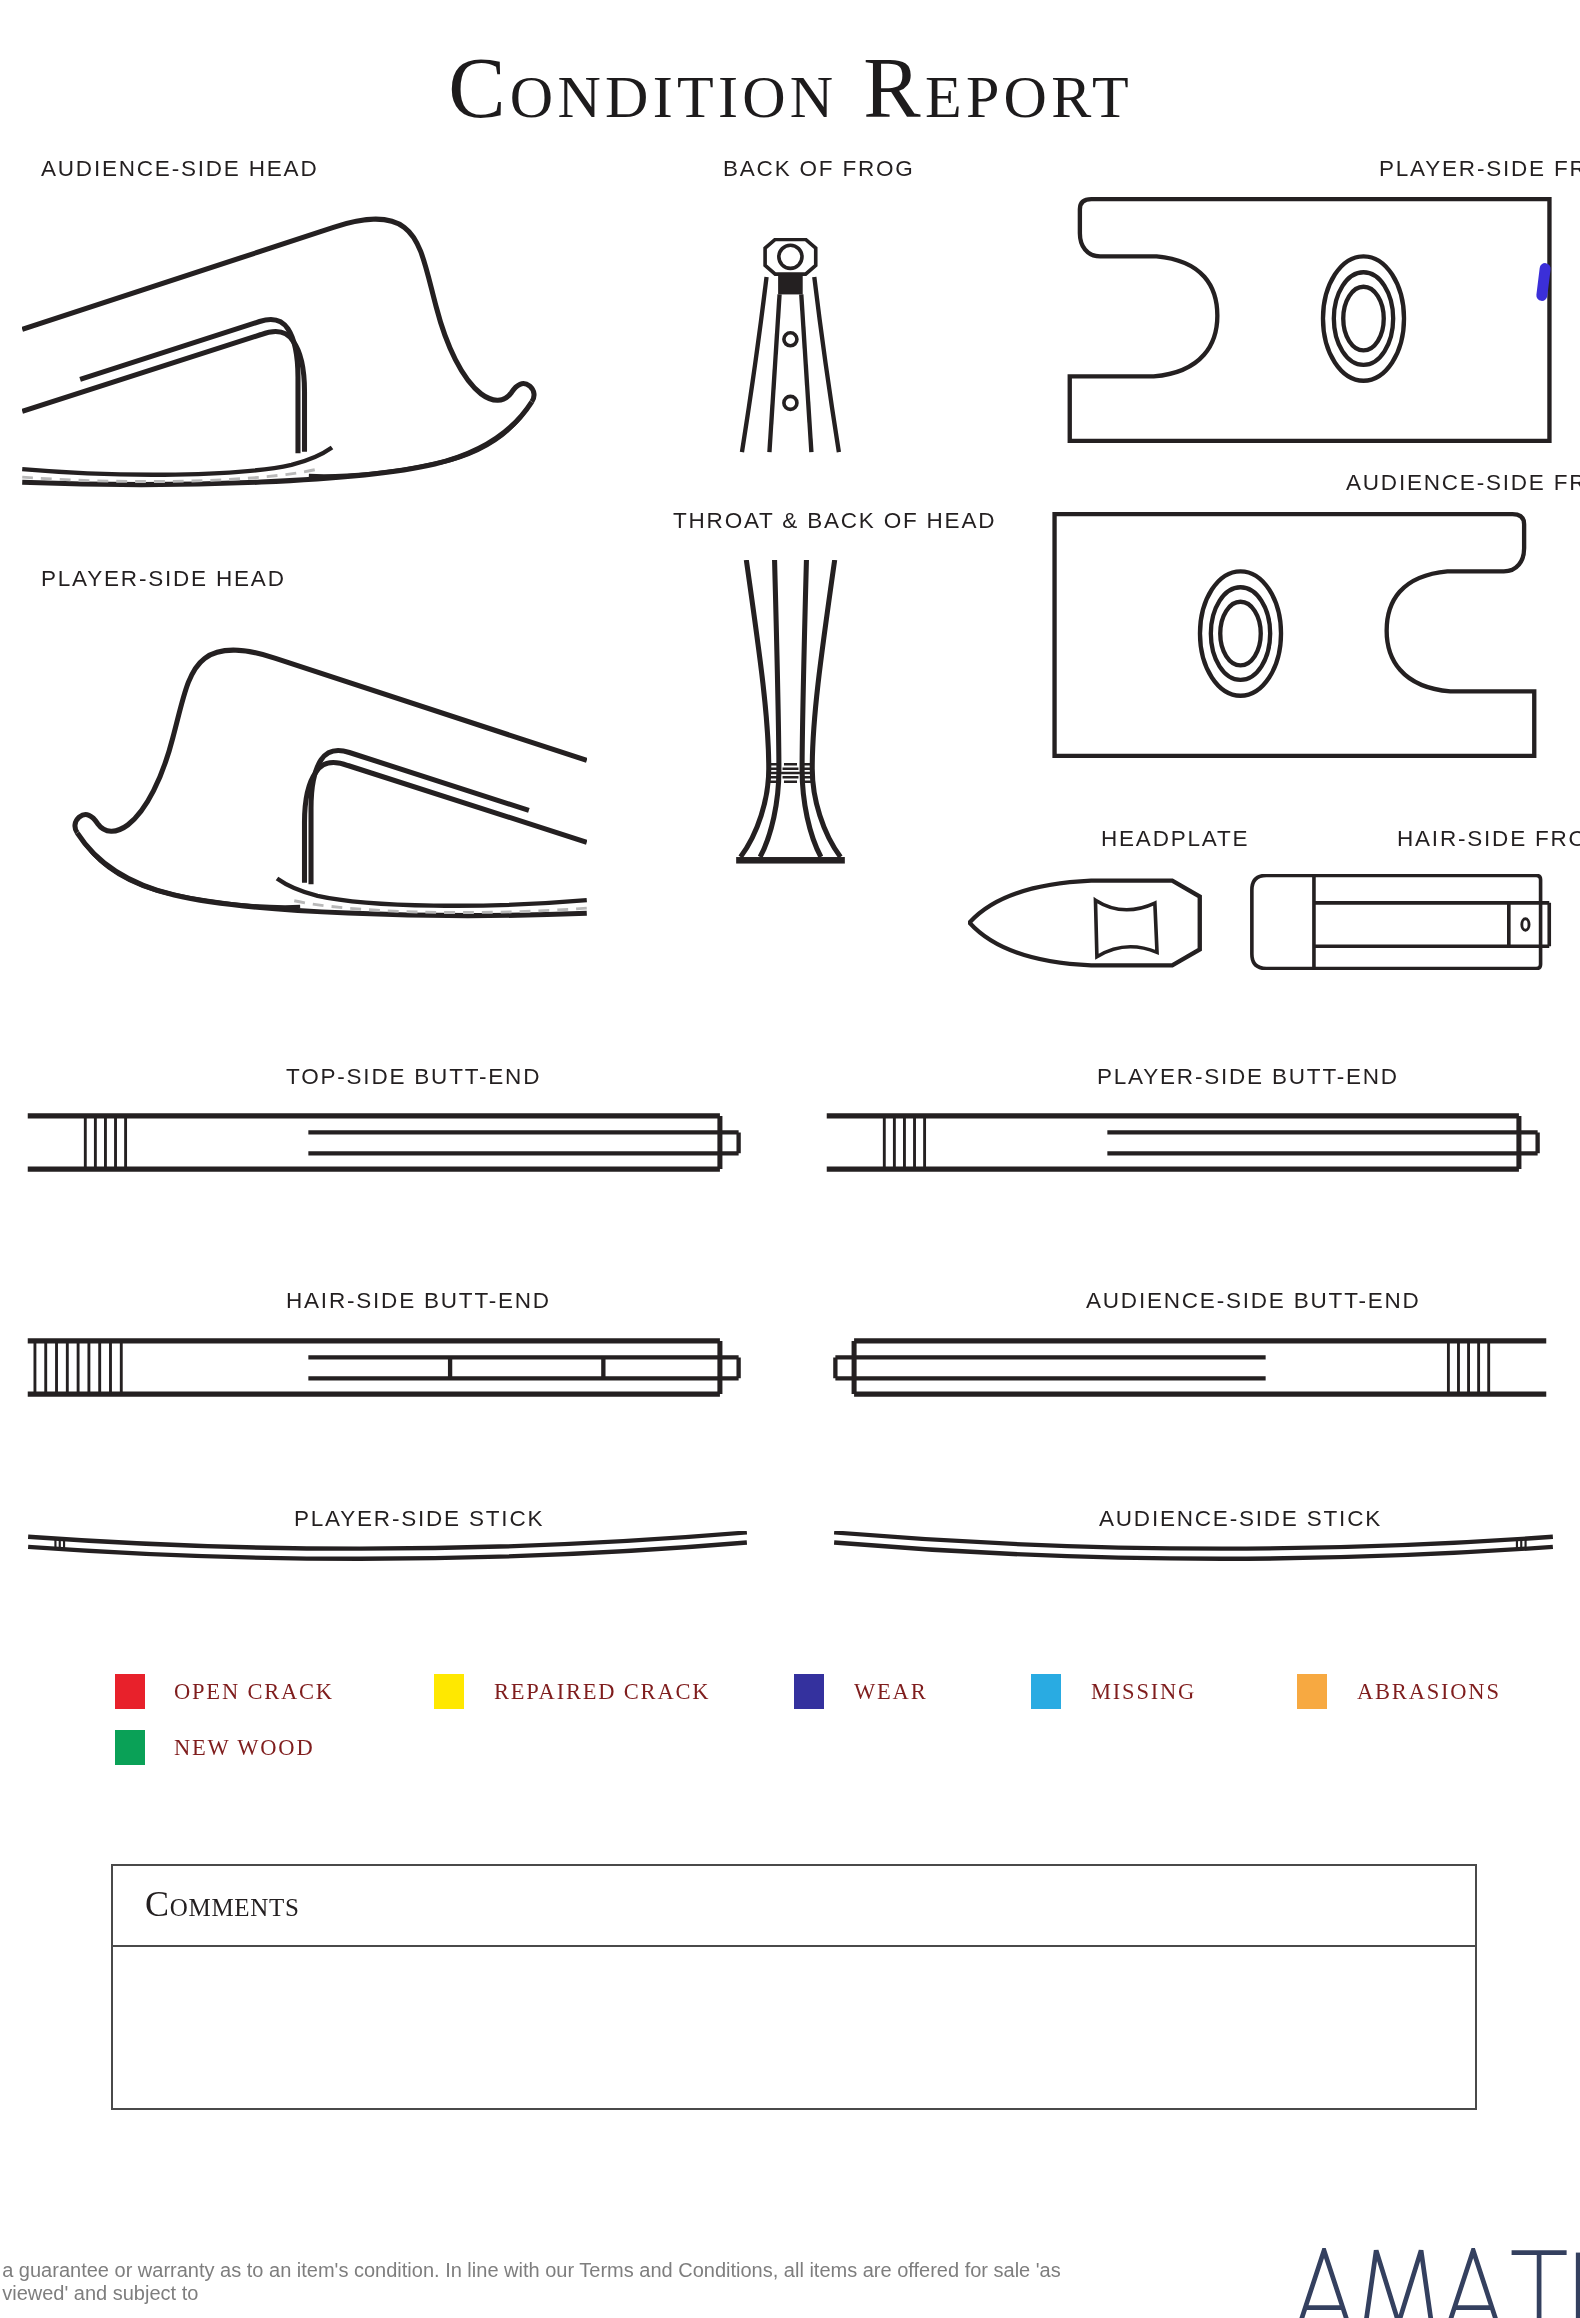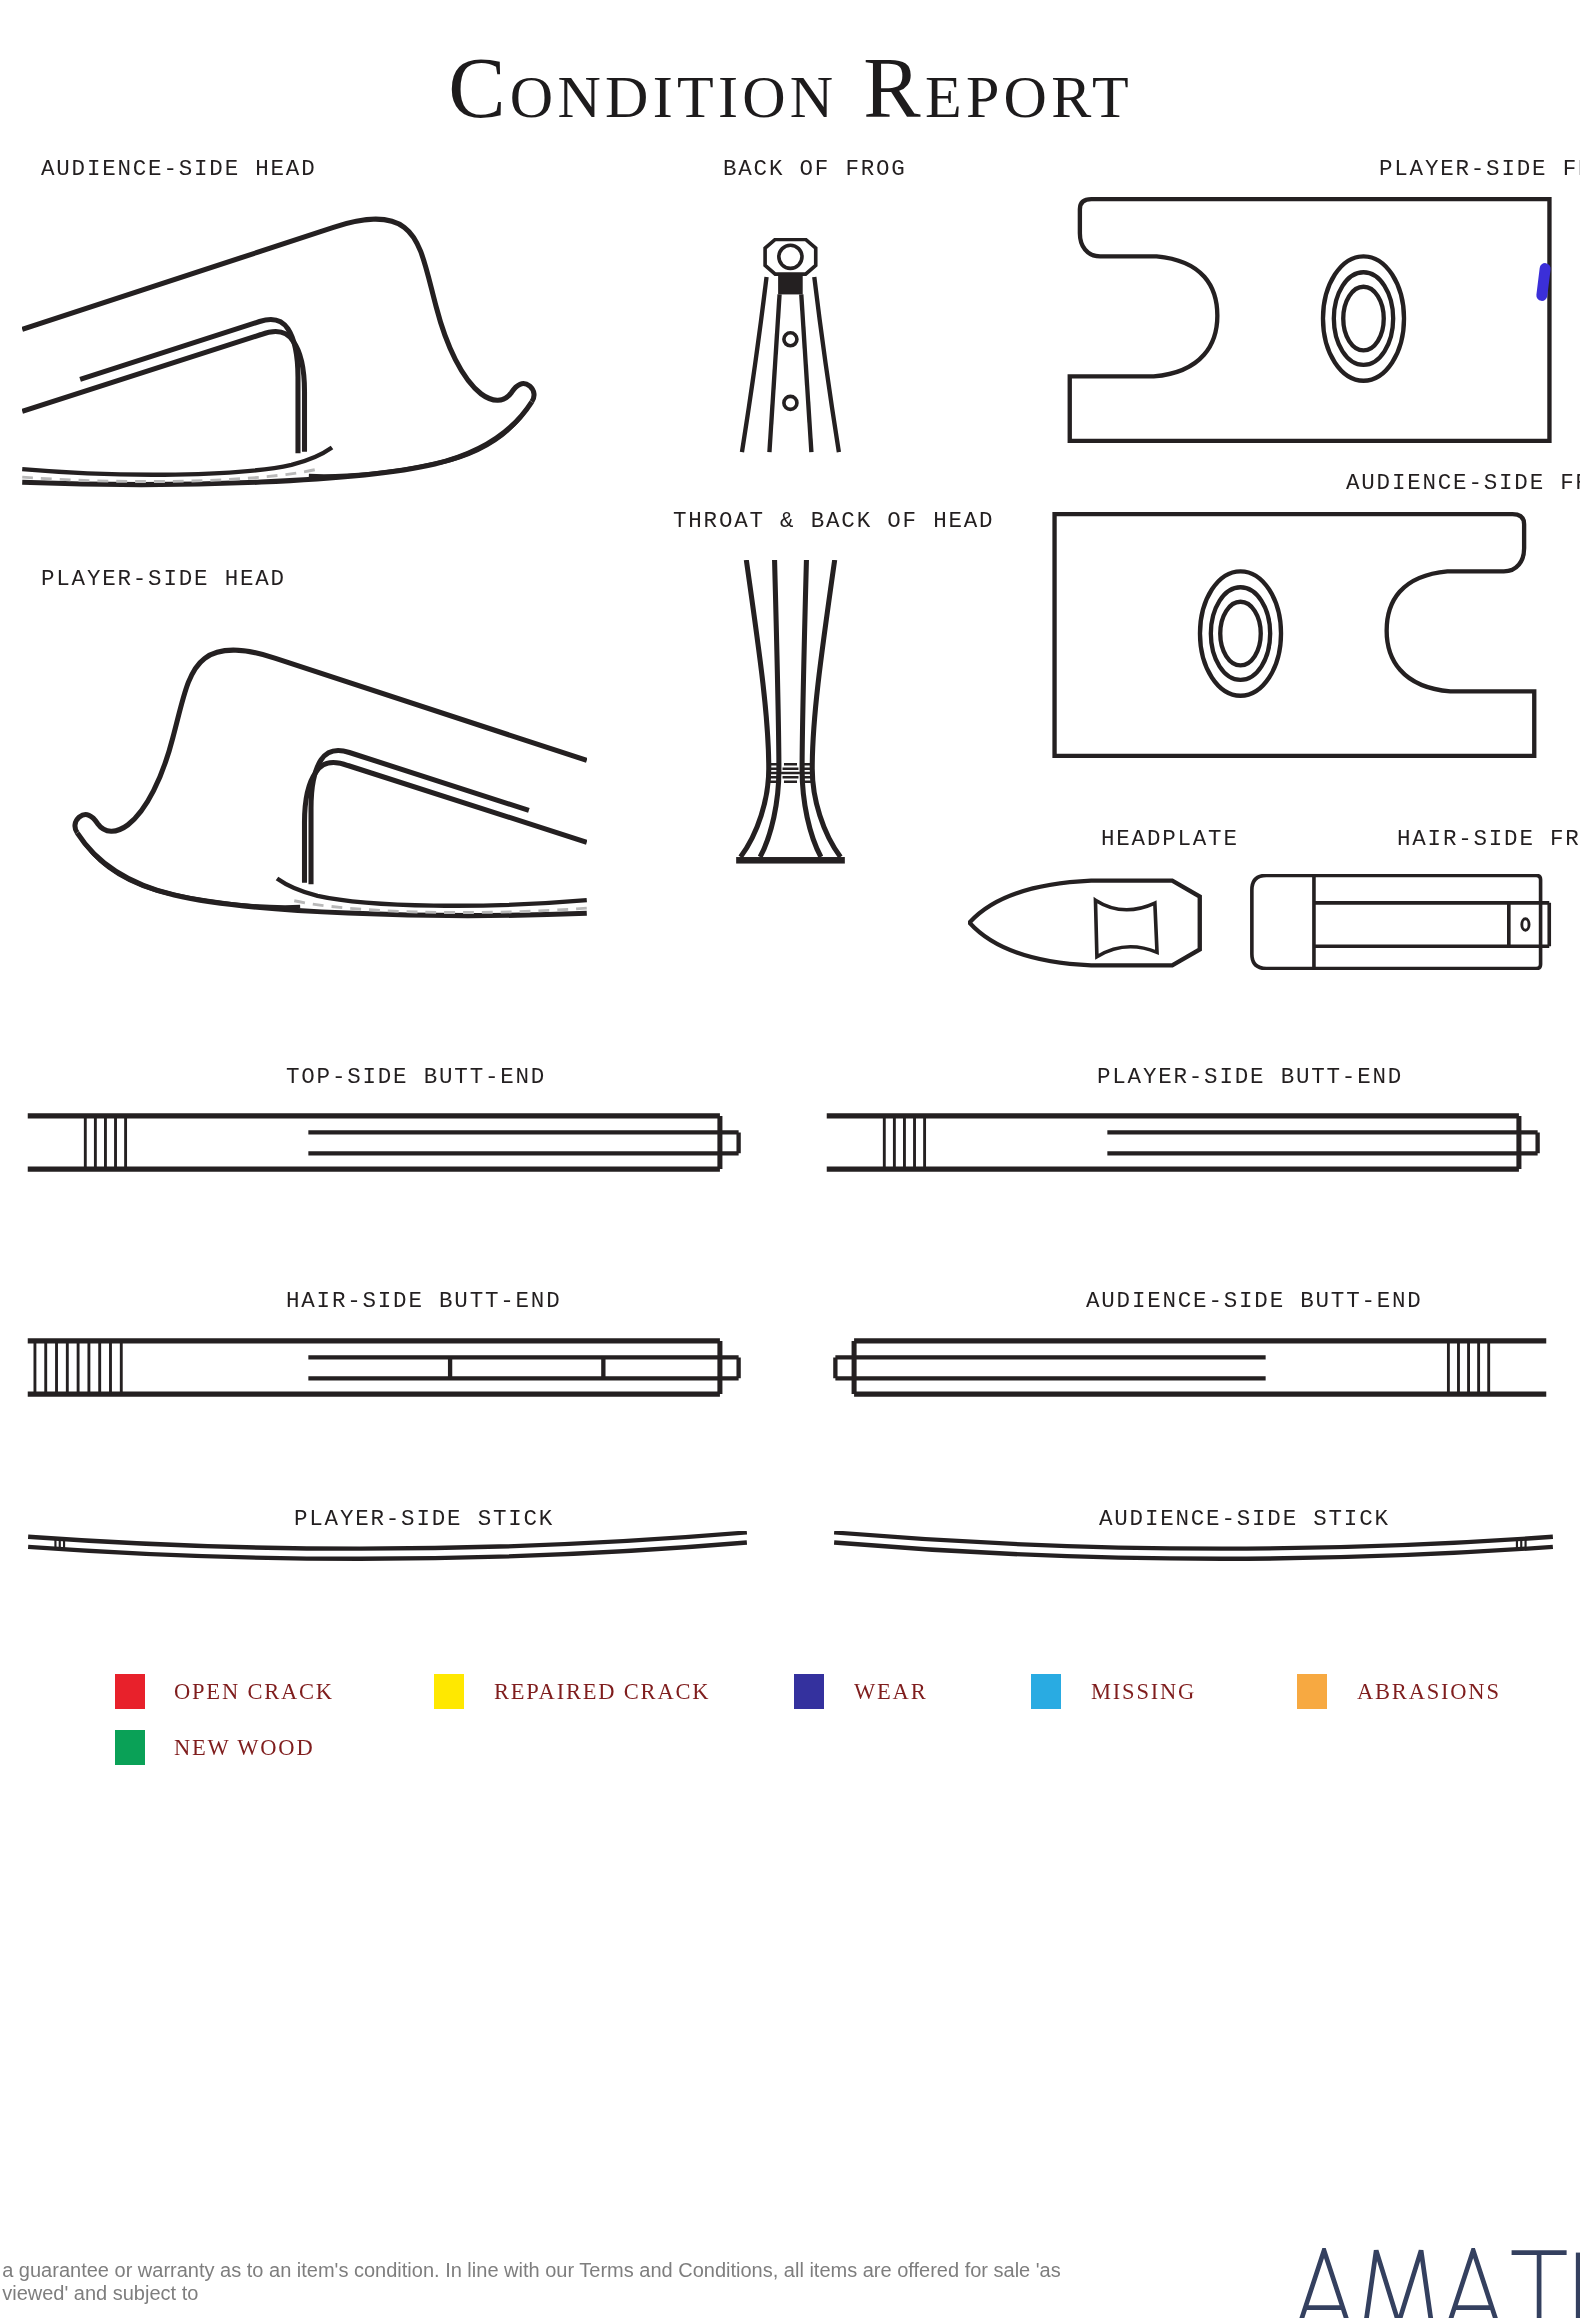--- a/index.html
+++ b/index.html
@@ -5,21 +5,21 @@
   html,body{margin:0;padding:0;background:#ffffff;}
   #page{
     position:relative;width:1581px;height:2319px;background:#ffffff;
     overflow:hidden;font-family:"Liberation Serif",serif;margin-top:48px;
   }
   .title{
     position:absolute;top:-10px;left:0;width:100%;text-align:center;
     font-variant:small-caps;font-size:86px;letter-spacing:4.3px;color:#1d1b1c;
   }
   .lbl{
-    position:absolute;font-family:Liberation Mono, monospace;font-size:22.5px;
+    position:absolute;font-family:Liberation Sans, sans-serif;font-size:22.5px;
     letter-spacing:1.8px;color:#231f20;white-space:nowrap;line-height:1;
   }
   .drawing{position:absolute;}
   .swatch{position:absolute;width:30px;height:35px;}
   .legend-label{position:absolute;font-size:22.5px;letter-spacing:1.8px;color:#7f1d1d;white-space:nowrap;line-height:35px;}
   .comments-box{
     position:absolute;left:111px;top:1816px;width:1366px;height:246px;
     border:2.2px solid #4a4a4a;box-sizing:border-box;background:#ffffff;
   }
   .comments-header{
@@ -212,20 +212,26 @@
     <div class="swatch" style="left: 1031px; top: 1626px; background: rgb(41, 171, 226);"></div>
     <div class="legend-label" style="left:1091px;top:1626px">MISSING</div>
 
     <div class="swatch" style="left: 1297px; top: 1626px; background: rgb(247, 169, 65);"></div>
     <div class="legend-label" style="left:1357px;top:1626px">ABRASIONS</div>
 
     <div class="swatch" style="left: 115px; top: 1682px; background: rgb(10, 161, 87);"></div>
     <div class="legend-label" style="left:174px;top:1682px">NEW WOOD</div>
   </div>
 
+  <div class="comments-box">
+    <div class="comments-header">
+      <span class="comments-title">Comments</span>
+    </div>
+    <div class="comments-body"></div>
+  </div>
 
   <div class="footer-text">
     <div>a guarantee or warranty as to an item's condition. In line with our Terms and Conditions, all items are offered for sale 'as viewed' and subject to</div>
 
   </div>
 
   <div class="logo">
     <span class="sr">AMATI</span>
     <svg width="294" height="91" viewBox="0 0 406 125" fill="none" stroke="#34405f" stroke-width="6.5">
       <path d="M8,122 L47,3 L86,122 M22,82 H72"></path>

